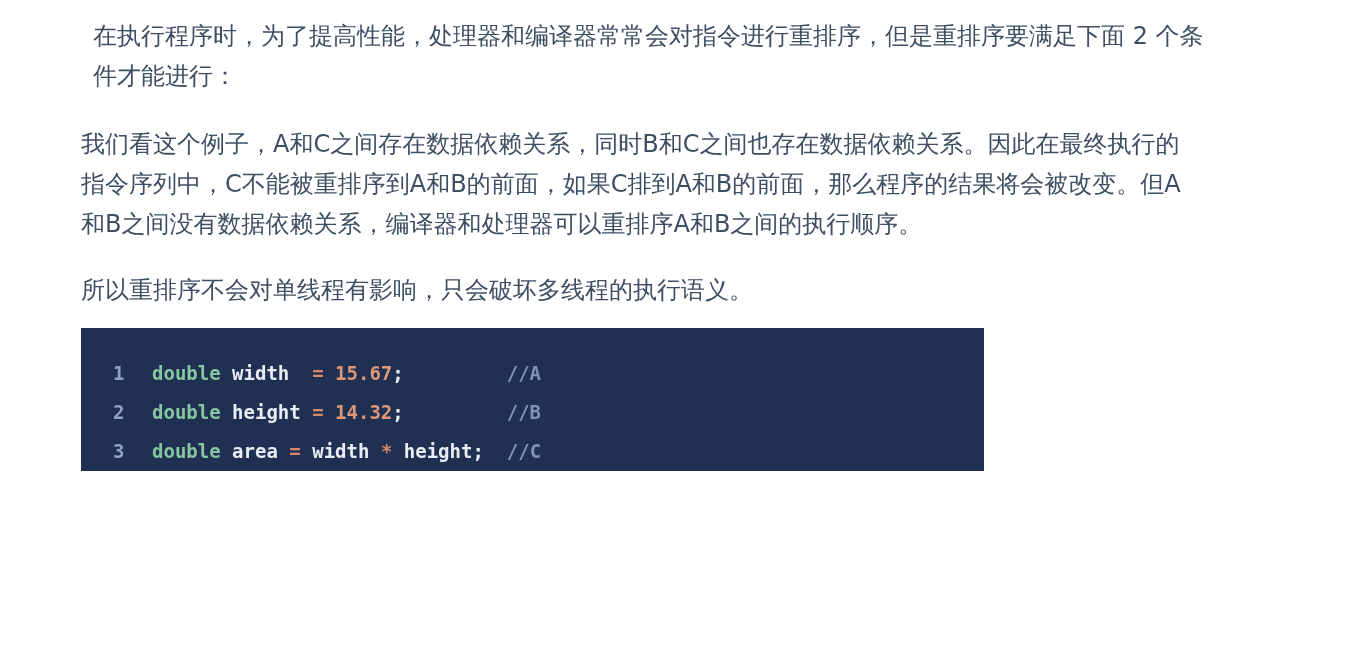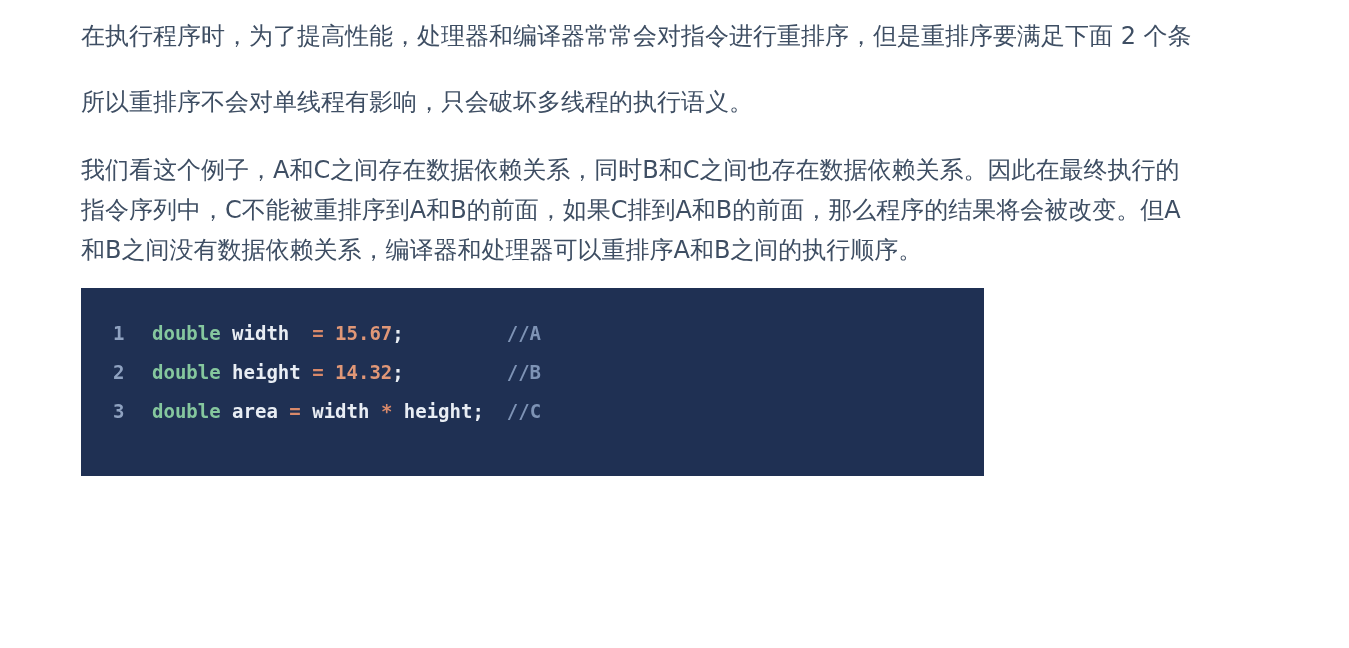--- a/index.html
+++ b/index.html
@@ -28,21 +28,21 @@
     color: var(--text-color);
   }
   .para {
     font-size: 24px;
     line-height: 40px;
   }
   .para .line {
     display: block;
     white-space: nowrap;
   }
-  .para-1 { margin-top: 0; }
+  .para-1 { margin-top: 0; margin-left: 12px; }
   .bullet-list {
     list-style: none;
     margin-top: 22px;
   }
   .bullet-list li {
     position: relative;
     padding-left: 37px;
     font-size: 24px;
     line-height: 40px;
     margin-bottom: 4px;
@@ -55,21 +55,21 @@
     width: 8px;
     height: 8px;
     border-radius: 50%;
     background: var(--text-color);
   }
   .para-2 { margin-top: 26px; }
   .para-3 { margin-top: 28px; }
   .code-block {
     margin-top: 18px;
     width: 903px;
-    height: 188px;
+    height: 143px;
     background: var(--code-bg);
     padding: 26px 0 0 32px;
     font-family: "DejaVu Sans Mono", monospace;
     font-weight: bold;
     font-size: 19px;
   }
   .code-line {
     line-height: 39px;
     white-space: pre;
   }
@@ -87,31 +87,32 @@
   .tk-comment { color: var(--code-comment); }
   .tk-plain   { color: var(--code-variable); }
 </style>
 </head>
 <body>
 
 <div class="content">
 
   <p class="para para-1">
     <span class="line">在执行程序时，为了提高性能，处理器和编译器常常会对指令进行重排序，但是重排序要满足下面 2 个条</span>
+    <span class="line">件才能进行：</span>
   </p>
 
-
-  <p class="para para-2">
-    <span class="line">所以重排序不会对单线程有影响，只会破坏多线程的执行语义。</span>
-  </p>
 
   <p class="para para-3">
     <span class="line">我们看这个例子，A和C之间存在数据依赖关系，同时B和C之间也存在数据依赖关系。因此在最终执行的</span>
     <span class="line">指令序列中，C不能被重排序到A和B的前面，如果C排到A和B的前面，那么程序的结果将会被改变。但A</span>
     <span class="line">和B之间没有数据依赖关系，编译器和处理器可以重排序A和B之间的执行顺序。</span>
+  </p>
+
+  <p class="para para-2">
+    <span class="line">所以重排序不会对单线程有影响，只会破坏多线程的执行语义。</span>
   </p>
 
   <div class="code-block">
       <div class="code-line"><span class="line-num">1</span><span class="code-text"><span class="tk-kw">double</span><span class="tk-plain"> </span><span class="tk-var">width</span><span class="tk-plain">  </span><span class="tk-op">=</span><span class="tk-plain"> </span><span class="tk-num">15.67</span><span class="tk-var">;</span><span class="tk-plain">         </span><span class="tk-comment">//A</span></span></div>
       <div class="code-line"><span class="line-num">2</span><span class="code-text"><span class="tk-kw">double</span><span class="tk-plain"> </span><span class="tk-var">height</span><span class="tk-plain"> </span><span class="tk-op">=</span><span class="tk-plain"> </span><span class="tk-num">14.32</span><span class="tk-var">;</span><span class="tk-plain">         </span><span class="tk-comment">//B</span></span></div>
       <div class="code-line"><span class="line-num">3</span><span class="code-text"><span class="tk-kw">double</span><span class="tk-plain"> </span><span class="tk-var">area</span><span class="tk-plain"> </span><span class="tk-op">=</span><span class="tk-plain"> </span><span class="tk-var">width</span><span class="tk-plain"> </span><span class="tk-op">*</span><span class="tk-plain"> </span><span class="tk-var">height;</span><span class="tk-plain">  </span><span class="tk-comment">//C</span></span></div>
     </div>
 
 </div>
 

